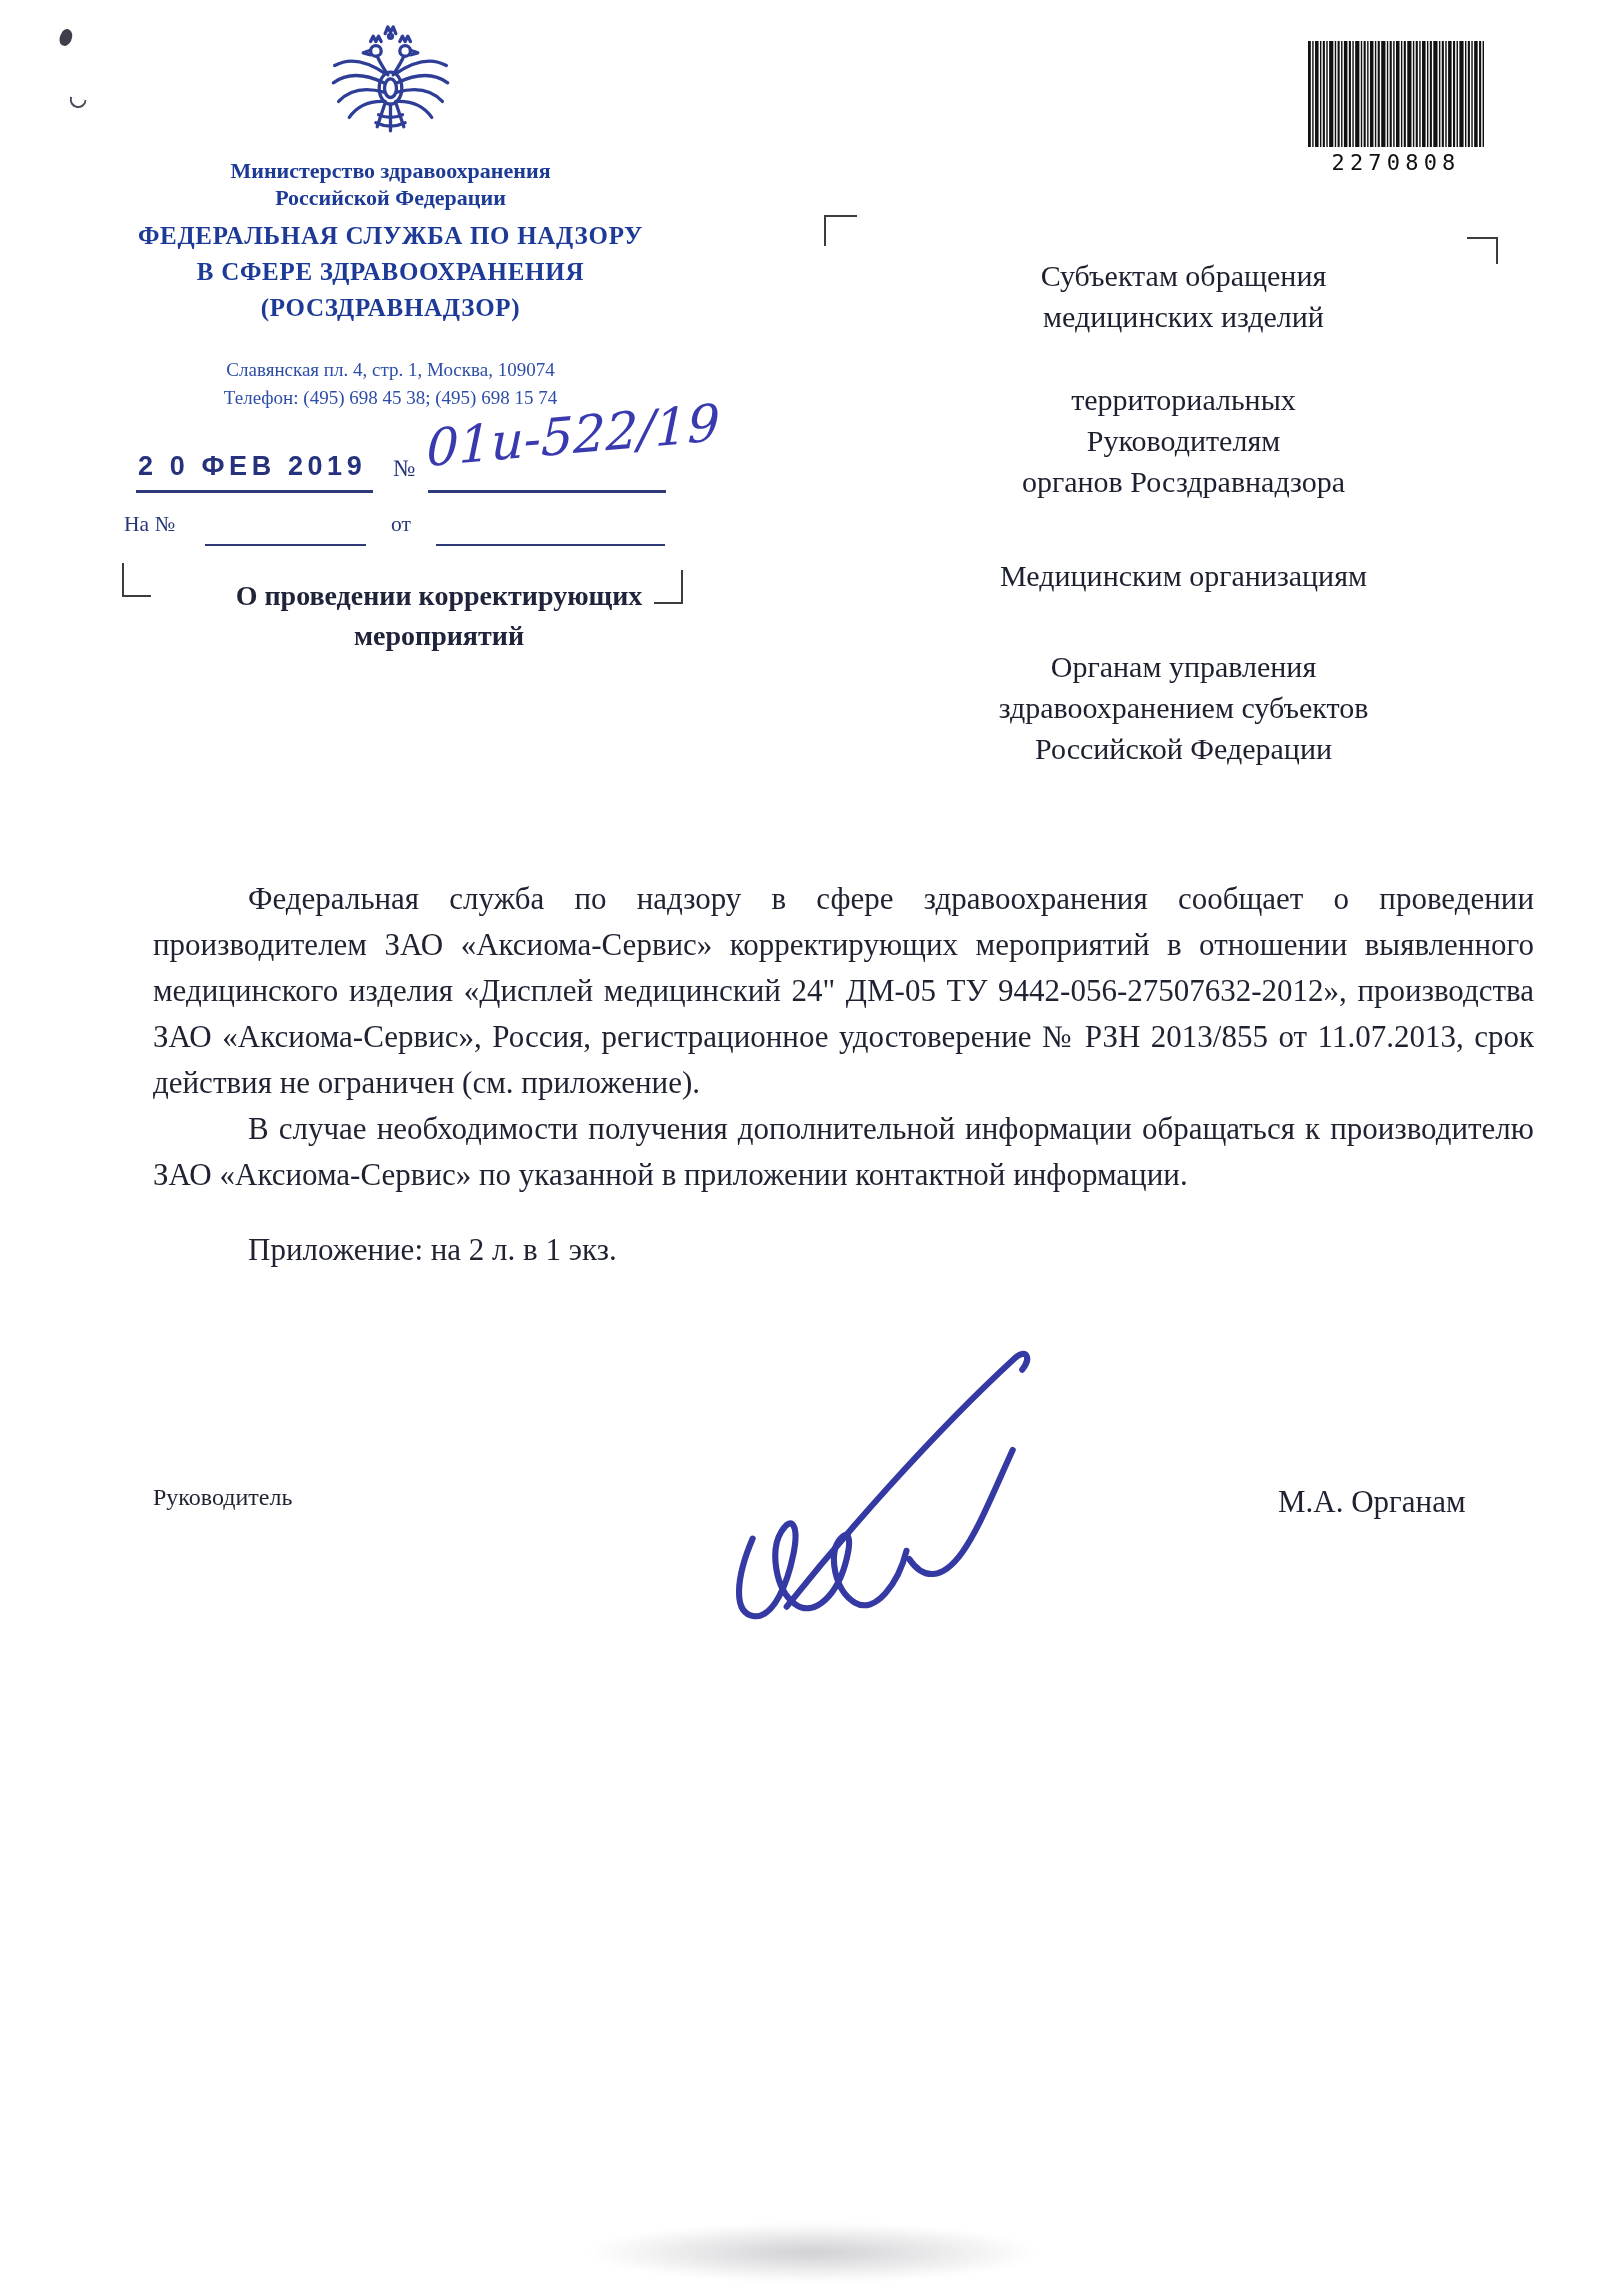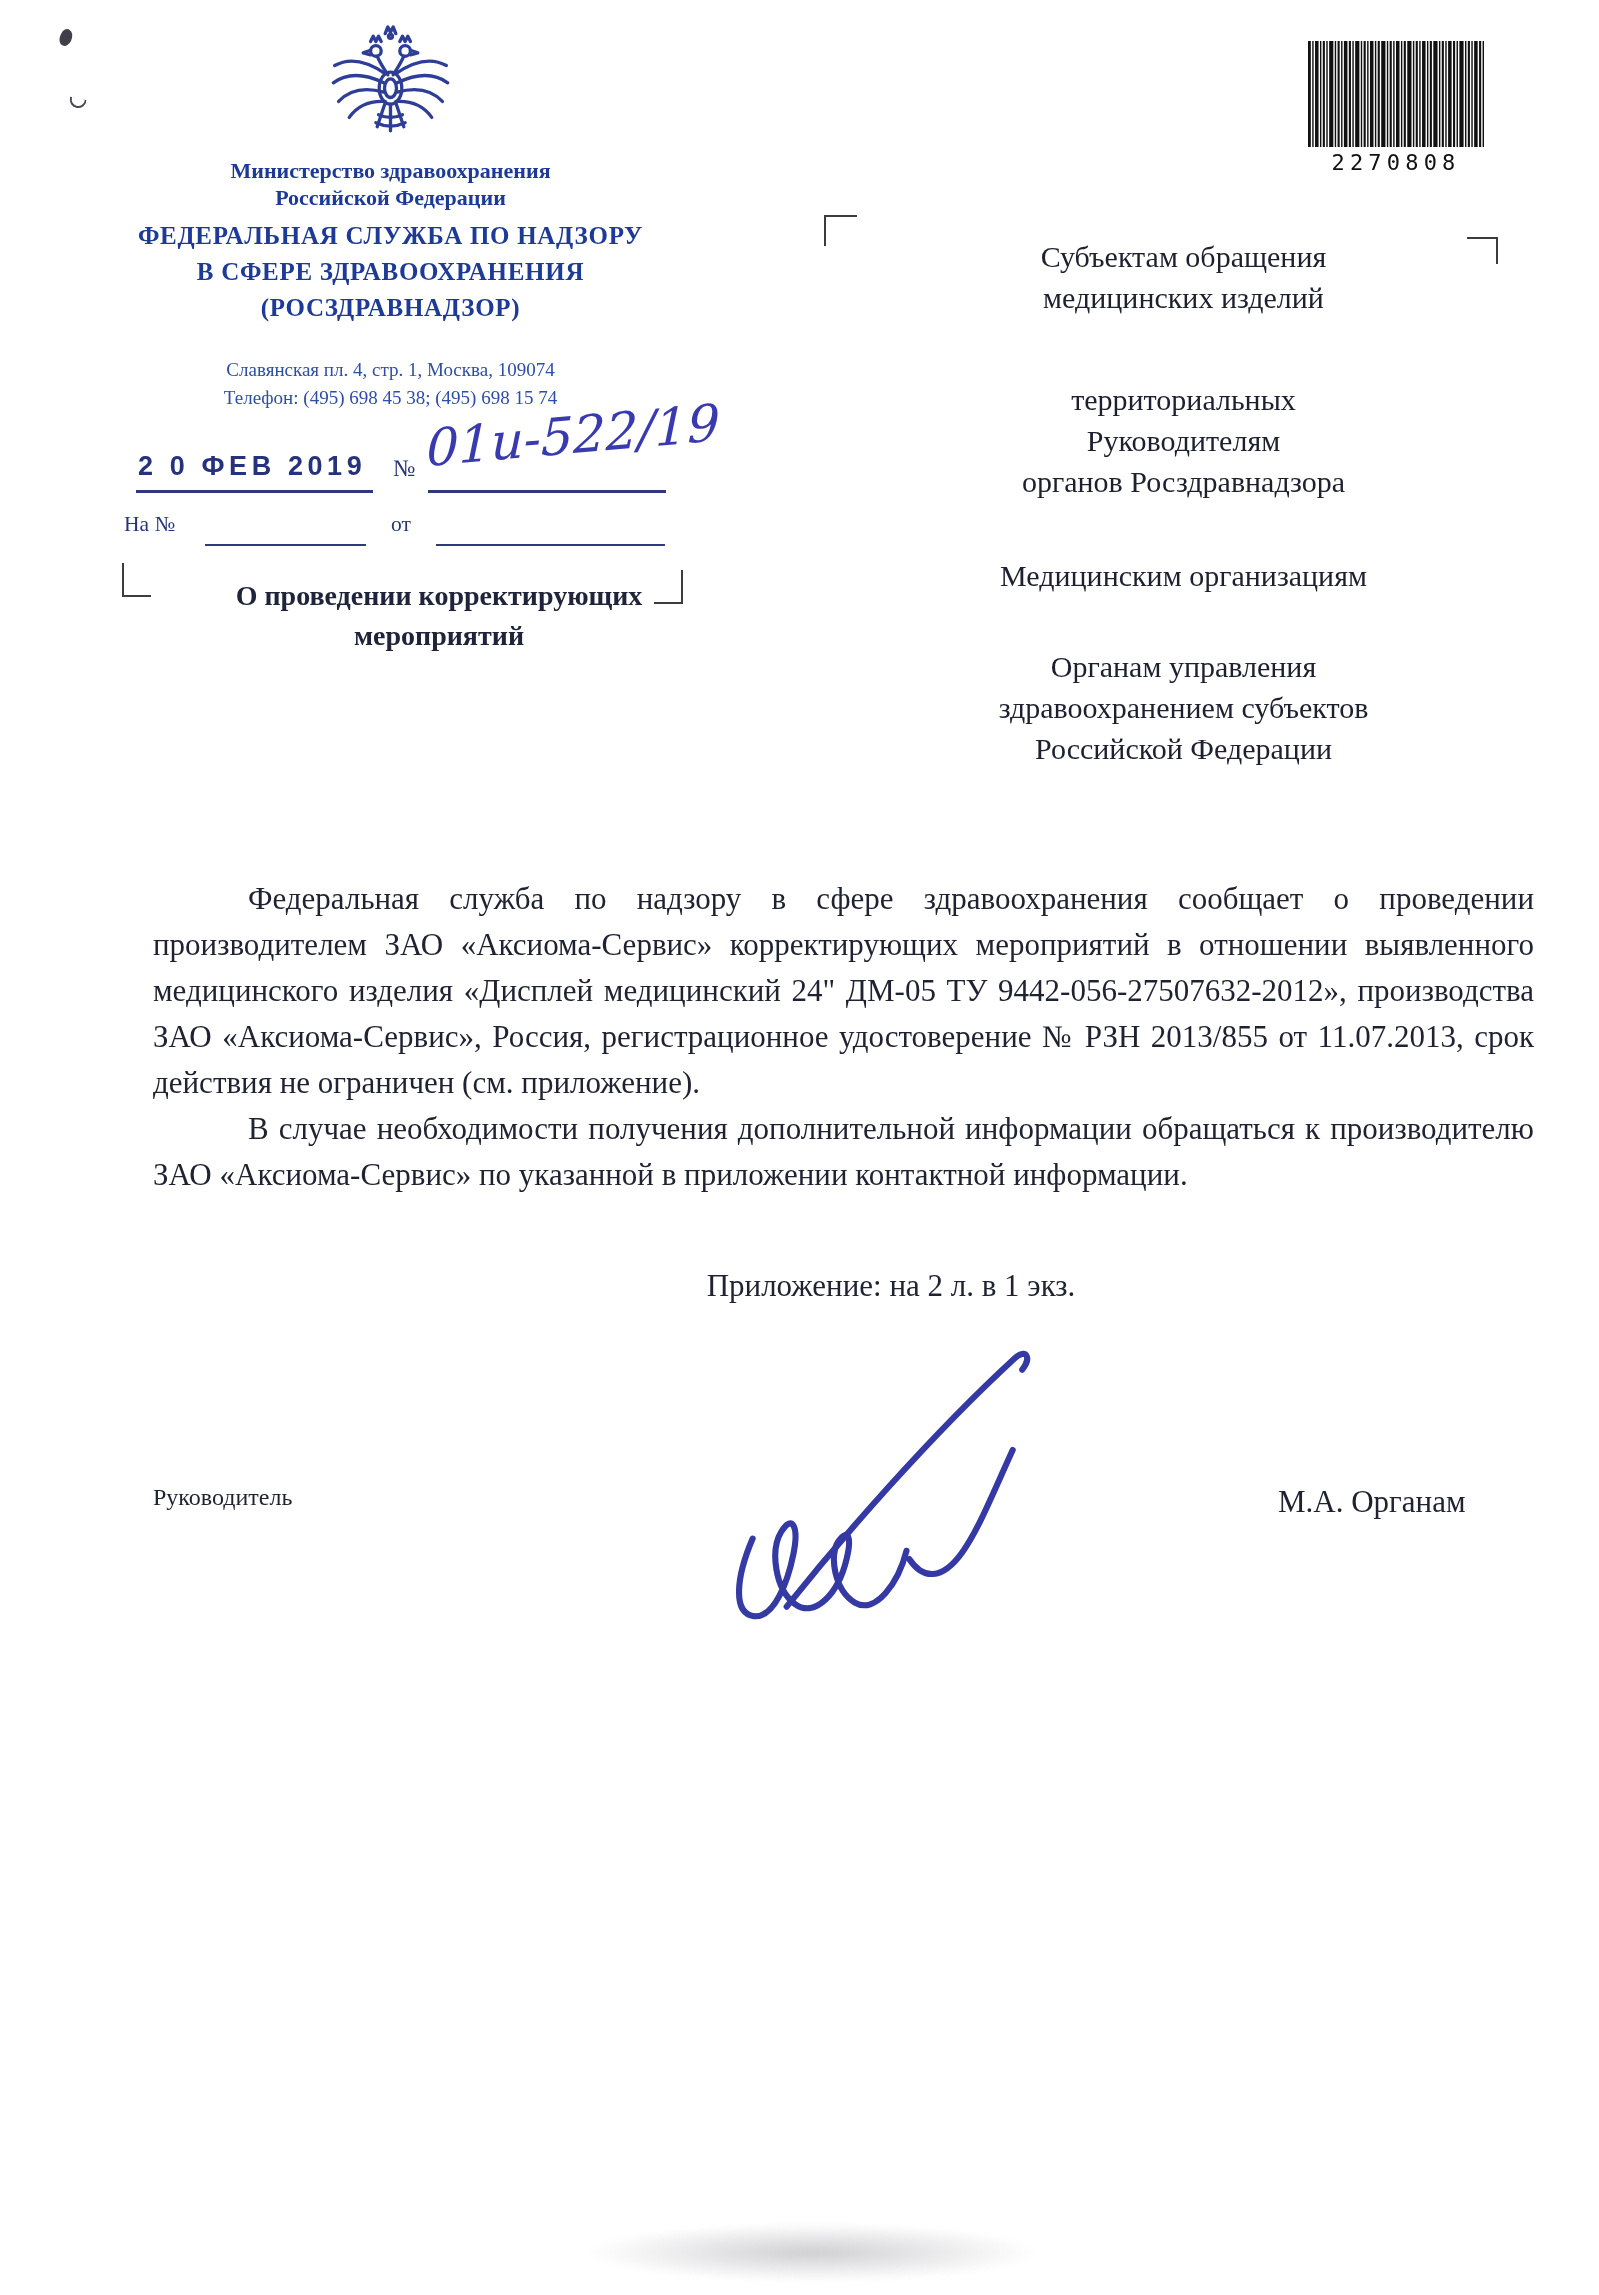--- a/index.html
+++ b/index.html
@@ -63,41 +63,41 @@
   .c-tl { left:824px; top:215px; width:32.5px; height:31px; border-top:2px solid #3c3c3c; border-left:2px solid #3c3c3c; }
   .c-tr { left:1467px; top:237px; width:31px; height:27px; border-top:2px solid #3c3c3c; border-right:2px solid #3c3c3c; }
   .c-bl { left:122px;  top:563px; width:29px; height:34px; border-left:2px solid #3c3c3c; border-bottom:2px solid #3c3c3c; }
   .c-br { left:654px; top:570px; width:29px; height:34px; border-right:2px solid #3c3c3c; border-bottom:2px solid #3c3c3c; }
 
   
   .recip {
     position:absolute; left:839px; width:689px;
     text-align:center; font-size:30px; line-height:41px; color:#1c202f;
   }
-  .g1 { top:236px; }
+  .g1 { top:255px; }
   .g2 { top:379px; }
   .g3 { top:555px; }
   .g4 { top:646px; }
 
   
   .barcode { position:absolute; left:1308px; top:41px; width:176px; }
   .barcode svg { width:176px; height:106px; display:block; }
   .barcode-num {
     margin-top:2.6px; text-align:center;
     font-family:"DejaVu Sans Mono","Liberation Mono",monospace;
     font-size:22px; letter-spacing:5.2px; color:#111;
   }
 
   
   .body-text {
     position:absolute; left:153px; top:876px; width:1381px;
     font-size:31px; line-height:46px; text-align:justify; color:#1e2231;
   }
   .para { text-indent:95px; margin:0; }
-  .attachment { text-indent:95px; margin-top:65px; text-align:center; }
+  .attachment { text-indent:95px; margin-top:29px; text-align:left; }
 
   
   .sig-title { position:absolute; left:153px;  top:1484px; font-size:24px; color:#1e2231; }
   .sig-name  { position:absolute; left:1278px; top:1484px; font-size:31px; color:#1e2231; }
   .signature { position:absolute; left:705px; top:1333px; width:354px; height:309px; }
 
   
   .a1 { position:absolute; left:60px; top:29px; width:11.7px; height:17px;
         background:#3f3f4a; border-radius:45% 60% 50% 55%; transform:rotate(25deg); }
   .a2 { position:absolute; left:69px; top:98px; width:17px; height:9.8px;

